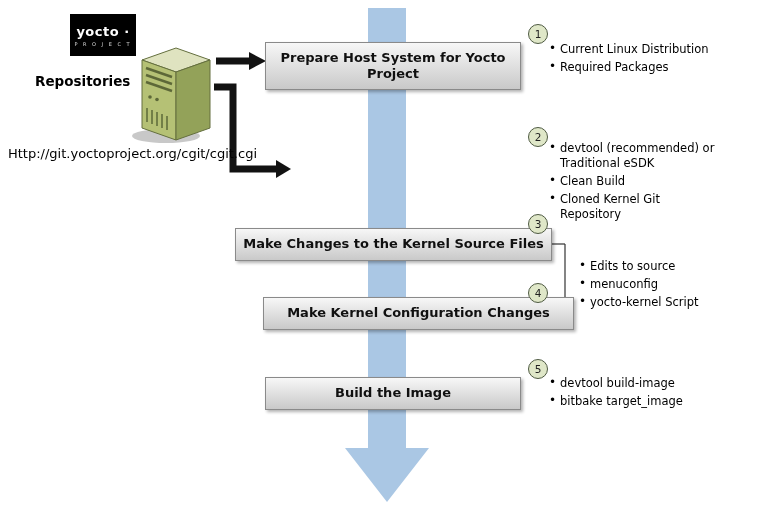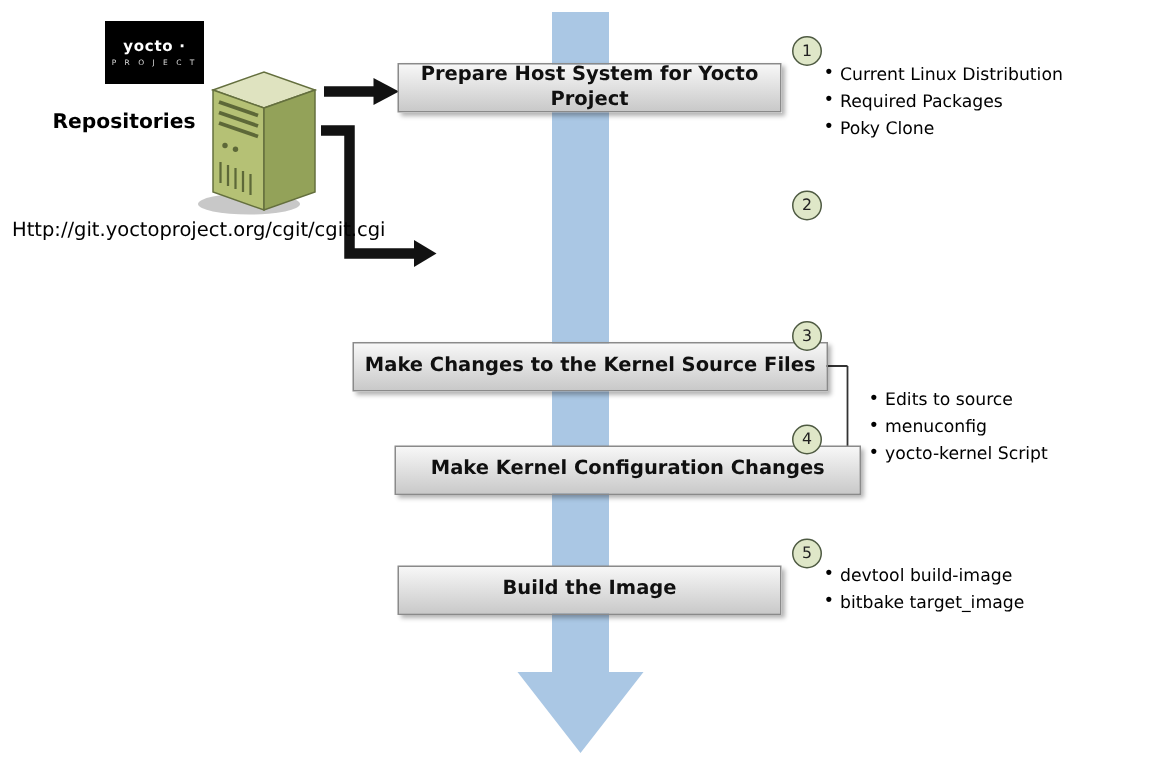--- a/index.html
+++ b/index.html
@@ -24,21 +24,21 @@
     font-size:10.5px;color:#222;font-weight:normal;
   }
   .blist{position:absolute;z-index:2;margin:0;padding:0;list-style:none;font-size:11.5px;color:#000;}
   .blist li{position:relative;padding-left:12px;margin-bottom:3px;line-height:1.3;}
   .blist li::before{content:"\2022";position:absolute;left:1px;top:-1px;font-size:12px;}
   #yocto-logo{
     position:absolute;left:70px;top:14px;width:66px;height:42px;z-index:2;
     background:#000;color:#fff;display:flex;flex-direction:column;
     align-items:center;justify-content:center;
   }
-  #yocto-logo .yl-title{font-size:10px;font-weight:bold;letter-spacing:0.5px;text-align:center;}
+  #yocto-logo .yl-title{font-size:13px;font-weight:bold;letter-spacing:0.5px;text-align:center;}
   #yocto-logo .yl-sub{font-size:5px;letter-spacing:2px;margin-top:2px;color:#ddd;}
   #source-label{
     position:absolute;left:35px;top:72px;z-index:2;
     font-size:13.5px;font-weight:bold;color:#000;line-height:18px;
   }
   #repo-url{position:absolute;left:8px;top:146px;z-index:2;font-size:13px;color:#000;}
   #tower{position:absolute;left:130px;top:34px;z-index:2;}
   .italic{}
 </style>
 </head>
@@ -92,37 +92,41 @@
     <line x1="27" y1="78" x2="27" y2="92" stroke="#5d6838" stroke-width="1.5"></line>
     <line x1="32" y1="80" x2="32" y2="94" stroke="#5d6838" stroke-width="1.5"></line>
     <line x1="37" y1="82" x2="37" y2="96" stroke="#5d6838" stroke-width="1.5"></line>
   </svg>
 
   <div id="source-label">
     <div>Repositories</div>
   </div>
   <div id="repo-url">Http://git.yoctoproject.org/cgit/cgit.cgi</div>
 
-  <div class="flowbox" style="left:265px;top:42px;width:256px;height:33px;">Prepare Host System for Yocto Project</div>
+  <div class="flowbox" style="left:265px;top:42px;width:256px;height:48px;">Prepare Host System for Yocto Project</div>
   <div class="flowbox" style="left:235px;top:228px;width:317px;height:33px;">Make Changes to the Kernel Source Files</div>
   <div class="flowbox" style="left:263px;top:297px;width:311px;height:33px;">Make Kernel Configuration Changes</div>
   <div class="flowbox" style="left:265px;top:377px;width:256px;height:33px;">Build the Image</div>
 
   <div class="badge" style="left:528px;top:24px;">1</div>
   <div class="badge" style="left:528px;top:127px;">2</div>
   <div class="badge" style="left:528px;top:214px;">3</div>
   <div class="badge" style="left:528px;top:283px;">4</div>
   <div class="badge" style="left:528px;top:359px;">5</div>
 
   <ul class="blist" style="left:548px;top:42px;width:210px;">
     <li>Current Linux Distribution</li>
     <li>Required Packages</li>
-    <li>Poky Clone</li>
   </ul>
 
+  <ul class="blist" style="left:548px;top:141px;width:175px;">
+    <li>devtool (recommended) or Traditional eSDK</li>
+    <li>Clean Build</li>
+    <li>Cloned Kernel Git Repository</li>
+  </ul>
 
   <ul class="blist" style="left:578px;top:259px;width:170px;">
     <li>Edits to source</li>
     <li>menuconfig</li>
     <li>yocto-kernel Script</li>
   </ul>
 
   <ul class="blist" style="left:548px;top:376px;width:200px;">
     <li>devtool build-image</li>
     <li>

